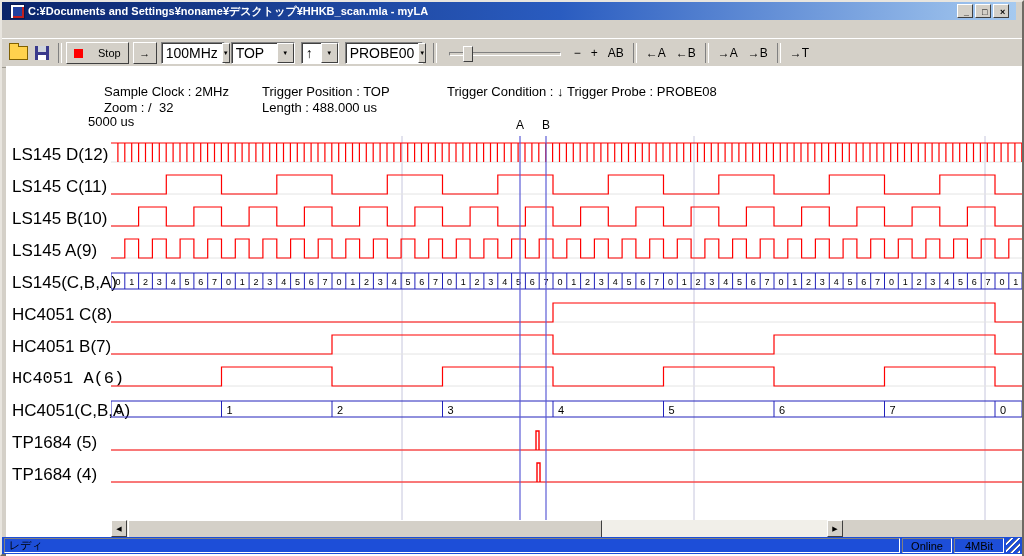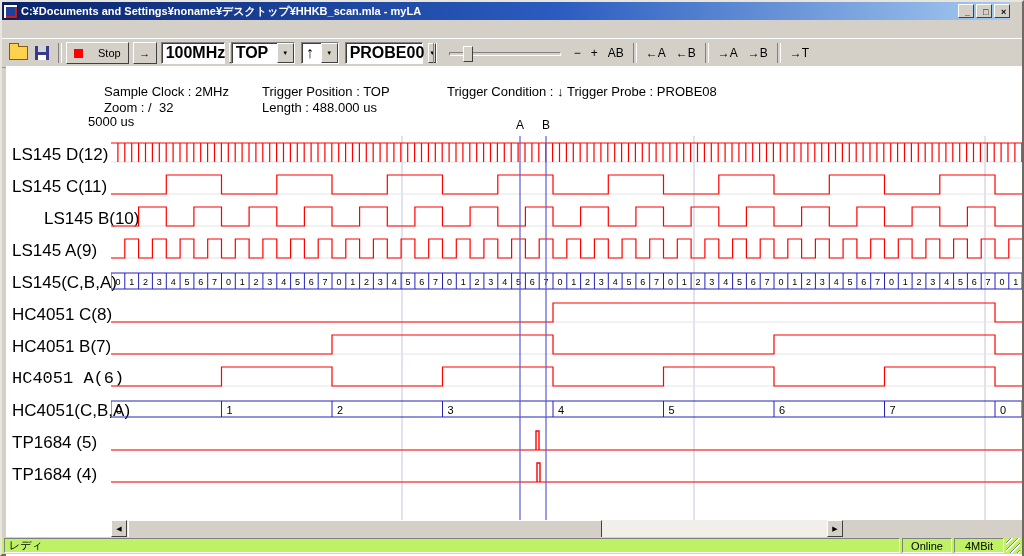--- a/index.html
+++ b/index.html
@@ -1,22 +1,22 @@
 <!DOCTYPE html>
 <html><head>
 <meta charset="utf-8">
 <style>
   html,body{margin:0;padding:0;width:1024px;height:556px;overflow:hidden;background:#3a6ea5;
     font-family:"Liberation Sans",sans-serif;}
   .window{position:absolute;inset:0;background:#d4d0c8;border:2px solid;
     border-color:#e8e5df #6e6a63 #6e6a63 #e8e5df;box-sizing:border-box;}
   
-  .titlebar{position:absolute;left:0;top:0;right:12px;height:18px;
+  .titlebar{position:absolute;left:0;top:0;right:6px;height:18px;
     background:linear-gradient(90deg,#0a246a,#2a5cc0 55%,#a6caf0);
-    display:flex;align-items:center;padding:0 0;}
+    display:flex;align-items:center;padding:0 7px;}
   .app-icon{width:13px;height:13px;margin:0 3px 0 1px;background:#2040a0;
     border:1px solid #0a1a50;box-shadow:inset 2px 2px 0 #ffffff, inset -2px -2px 0 #c02020;}
   .title-text{color:#fff;font-size:11px;font-weight:bold;white-space:nowrap;overflow:hidden;flex:1;}
   .win-btns{display:flex;gap:2px;}
   .win-btn{width:16px;height:14px;background:#d4d0c8;border:1px solid;
     border-color:#fff #404040 #404040 #fff;font-size:9px;line-height:12px;text-align:center;
     font-weight:bold;color:#000;}
   
   .menubar{position:absolute;left:0;top:18px;right:0;height:18px;display:flex;align-items:center;
     font-size:12px;background:#d4d0c8;}
@@ -33,21 +33,21 @@
   .ic-floppy{width:14px;height:14px;background:#3a3a8c;position:relative;}
   .ic-floppy:before{content:"";position:absolute;left:3px;top:0;width:8px;height:6px;background:#cfd4dc;}
   .ic-floppy:after{content:"";position:absolute;left:3px;bottom:0;width:8px;height:5px;background:#fff;}
   .tb-sep{width:2px;height:20px;border-left:1px solid #808080;border-right:1px solid #fff;margin:0 4px;}
   .tb-btn{height:22px;background:#d4d0c8;border:1px solid;border-color:#fff #404040 #404040 #fff;
     display:flex;align-items:center;gap:15px;padding:0 7px;font-size:11px;margin-right:4px;}
   .stop-square{width:9px;height:9px;background:#ff0000;display:inline-block;}
   .run{font-weight:bold;width:24px;justify-content:center;}
   .combo{height:20px;background:#fff;border:1px solid;border-color:#808080 #fff #fff #808080;
     box-shadow:inset 1px 1px 0 #404040;display:flex;align-items:center;margin-right:6px;}
-  .combo-val{padding:0 4px;font-size:16px;white-space:pre;flex:1;font-weight:bold;}
+  .combo-val{padding:0 4px;font-size:14px;white-space:pre;flex:1;}
   .combo-arrow{width:15px;height:18px;background:#d4d0c8;border:1px solid;
     border-color:#fff #404040 #404040 #fff;font-size:6px;display:flex;align-items:center;justify-content:center;}
   .c-clock{width:62px}.c-trig{width:62px}.c-edge{width:36px}.c-probe{width:76px}
   .slider{position:relative;width:112px;height:20px;margin:0 8px;}
   .slider-track{position:absolute;left:0;right:0;top:9px;height:2px;border:1px solid;
     border-color:#808080 #fff #fff #808080;}
   .slider-thumb{position:absolute;left:14px;top:3px;width:8px;height:14px;background:#d4d0c8;
     border:1px solid;border-color:#fff #404040 #404040 #fff;}
   .tb-group{display:flex;align-items:center;}
   .tb-flat{background:transparent;border:none;font-size:12px;padding:2px 5px;white-space:nowrap;}
@@ -61,21 +61,21 @@
   
   .hscroll{position:absolute;left:105px;top:454px;width:732px;height:17px;background:#f1efe9;}
   .sb-btn{position:absolute;top:0;width:16px;height:17px;background:#d4d0c8;border:1px solid;
     border-color:#fff #404040 #404040 #fff;font-size:7px;display:flex;align-items:center;
     justify-content:center;padding:0;}
   .sb-left{left:0}.sb-right{right:0}
   .sb-thumb{position:absolute;left:17px;top:0;width:472px;height:17px;background:#d4d0c8;
     border:1px solid;border-color:#fff #404040 #404040 #fff;}
   .hscroll-fill{position:absolute;left:837px;top:454px;right:0;height:17px;background:#d4d0c8;}
   
-  .statusbar{position:absolute;left:0;top:535px;right:0;height:17px;background:#bef264;
+  .statusbar{position:absolute;left:0;top:535px;right:0;height:17px;background:#1d4ed8;
     display:flex;align-items:stretch;gap:2px;padding:1px 2px;font-size:11px;box-sizing:border-box;}
   .sb-panel{border:1px solid;border-color:#808080 #fff #fff #808080;display:flex;
     align-items:center;padding:0 4px;}
   .sb-ready{flex:1;}
   .sb-small{width:40px;justify-content:center;}
   .sb-grip{width:14px;border:none;background:
     repeating-linear-gradient(135deg,transparent 0 3px,#808080 3px 4px,#fff 4px 5px);}
 </style>
 </head>
 <body>
@@ -147,21 +147,21 @@
     <span class="info-text" style="left:256px;top:18px">Trigger Position : TOP</span>
     <span class="info-text" style="left:441px;top:18px">Trigger Condition : ↓</span>
     <span class="info-text" style="left:561px;top:18px">Trigger Probe : PROBE08</span>
     <span class="info-text" style="left:98px;top:34px">Zoom : /  32</span>
     <span class="info-text" style="left:256px;top:34px">Length : 488.000 us</span>
     <span class="info-text" style="left:82px;top:48px">5000 us</span>
 
     <div id="channel-labels">
         <div class="ch-label" style="top: 79px;">LS145 D(12)</div>
         <div class="ch-label" style="top: 111px;">LS145 C(11)</div>
-        <div class="ch-label" style="top: 143px; margin-left: 32px;">LS145 B(10)</div>
+        <div class="ch-label" style="top: 143px;">LS145 B(10)</div>
         <div class="ch-label" style="top: 175px;">LS145 A(9)</div>
         <div class="ch-label" style="top: 207px;">LS145(C,B,A)</div>
         <div class="ch-label" style="top: 239px;">HC4051 C(8)</div>
         <div class="ch-label" style="top: 271px; text-align: right;">HC4051 B(7)</div>
         <div class="ch-label" style="top: 303px; font-family: Liberation Mono, monospace;">HC4051 A(6)</div>
         <div class="ch-label" style="top: 335px;">HC4051(C,B,A)</div>
         <div class="ch-label" style="top: 367px;">TP1684 (5)</div>
         <div class="ch-label" style="top: 399px;">TP1684 (4)</div>
       </div>
 

